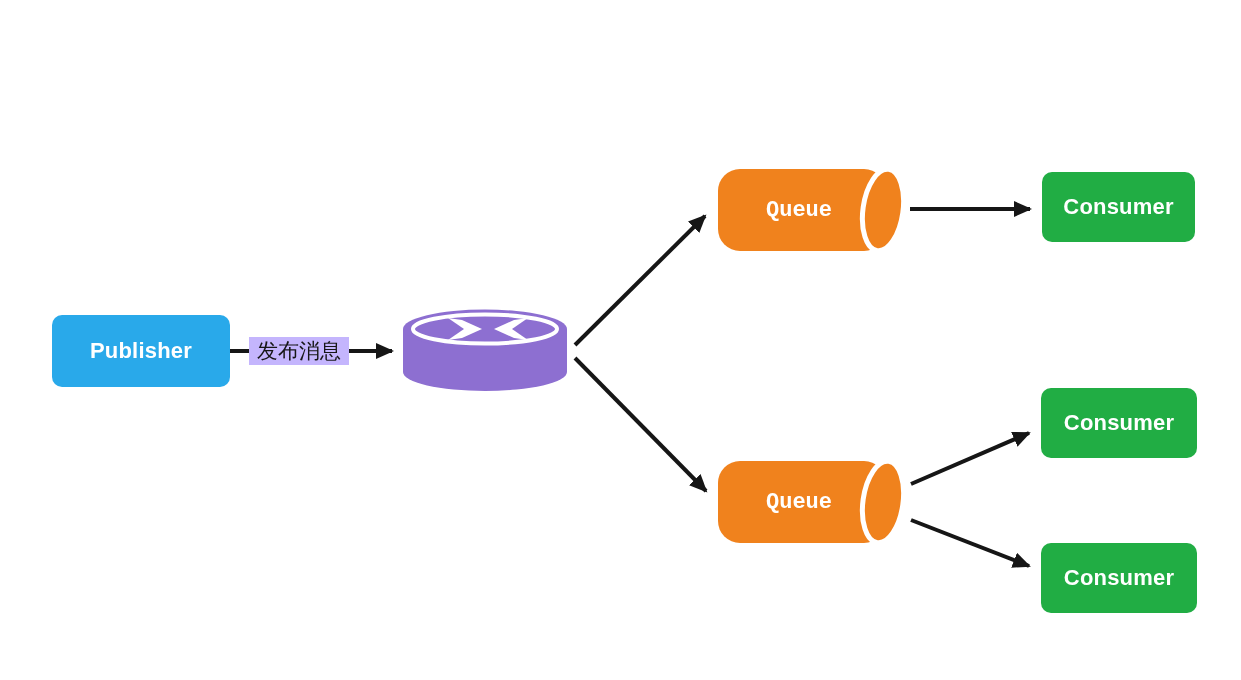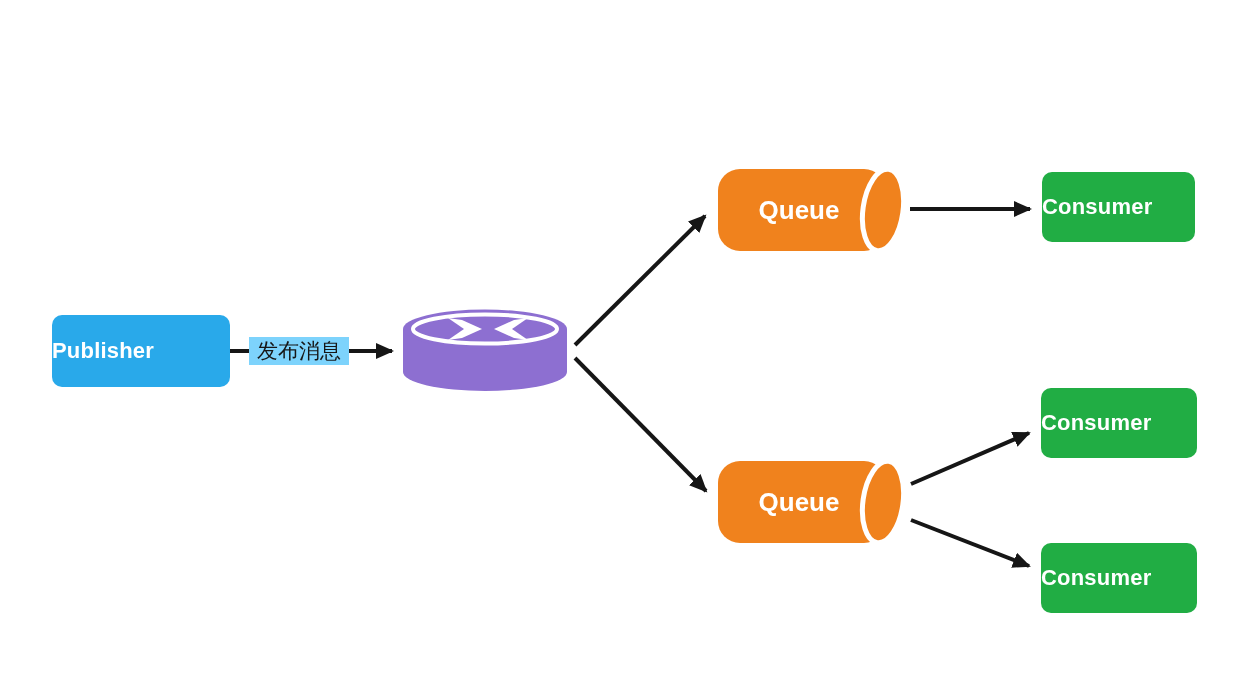--- a/index.html
+++ b/index.html
@@ -10,21 +10,21 @@
     width: 1241px;
     height: 680px;
     background: #ffffff;
     overflow: hidden;
   }
   .node-box {
     position: absolute;
     border-radius: 10px;
     display: flex;
     align-items: center;
-    justify-content: flex-start;
+    justify-content: center;
   }
   .node-box .label {
     color: #ffffff;
     font-weight: bold;
     font-size: 22px;
     letter-spacing: 0.2px;
   }
   .cyl {
     position: absolute;
   }
@@ -32,35 +32,36 @@
   .cyl .label {
     position: absolute;
     color: #ffffff;
     font-weight: bold;
     display: flex;
     align-items: center;
     justify-content: center;
   }
   .queue-label {
     left: 0; top: 0; bottom: 0; width: 162px;
-    font-size: 26px;
+    font-size: 22px;
+    font-family: Liberation Mono, monospace;
   }
   .exchange-label {
     left: 0; right: 0; top: 46px; height: 38px;
     font-size: 20px;
   }
   .edges-layer {
     position: absolute;
     left: 0; top: 0;
     pointer-events: none;
   }
   .edge-label {
     position: absolute;
     transform: translate(-50%, -50%);
-    background: #7dd3fc;
+    background: #c4b5fd;
     padding: 0 8px;
     font-size: 21px;
     font-weight: 500;
     color: #161616;
     white-space: nowrap;
   }
 </style>
 </head>
 <body>
 

